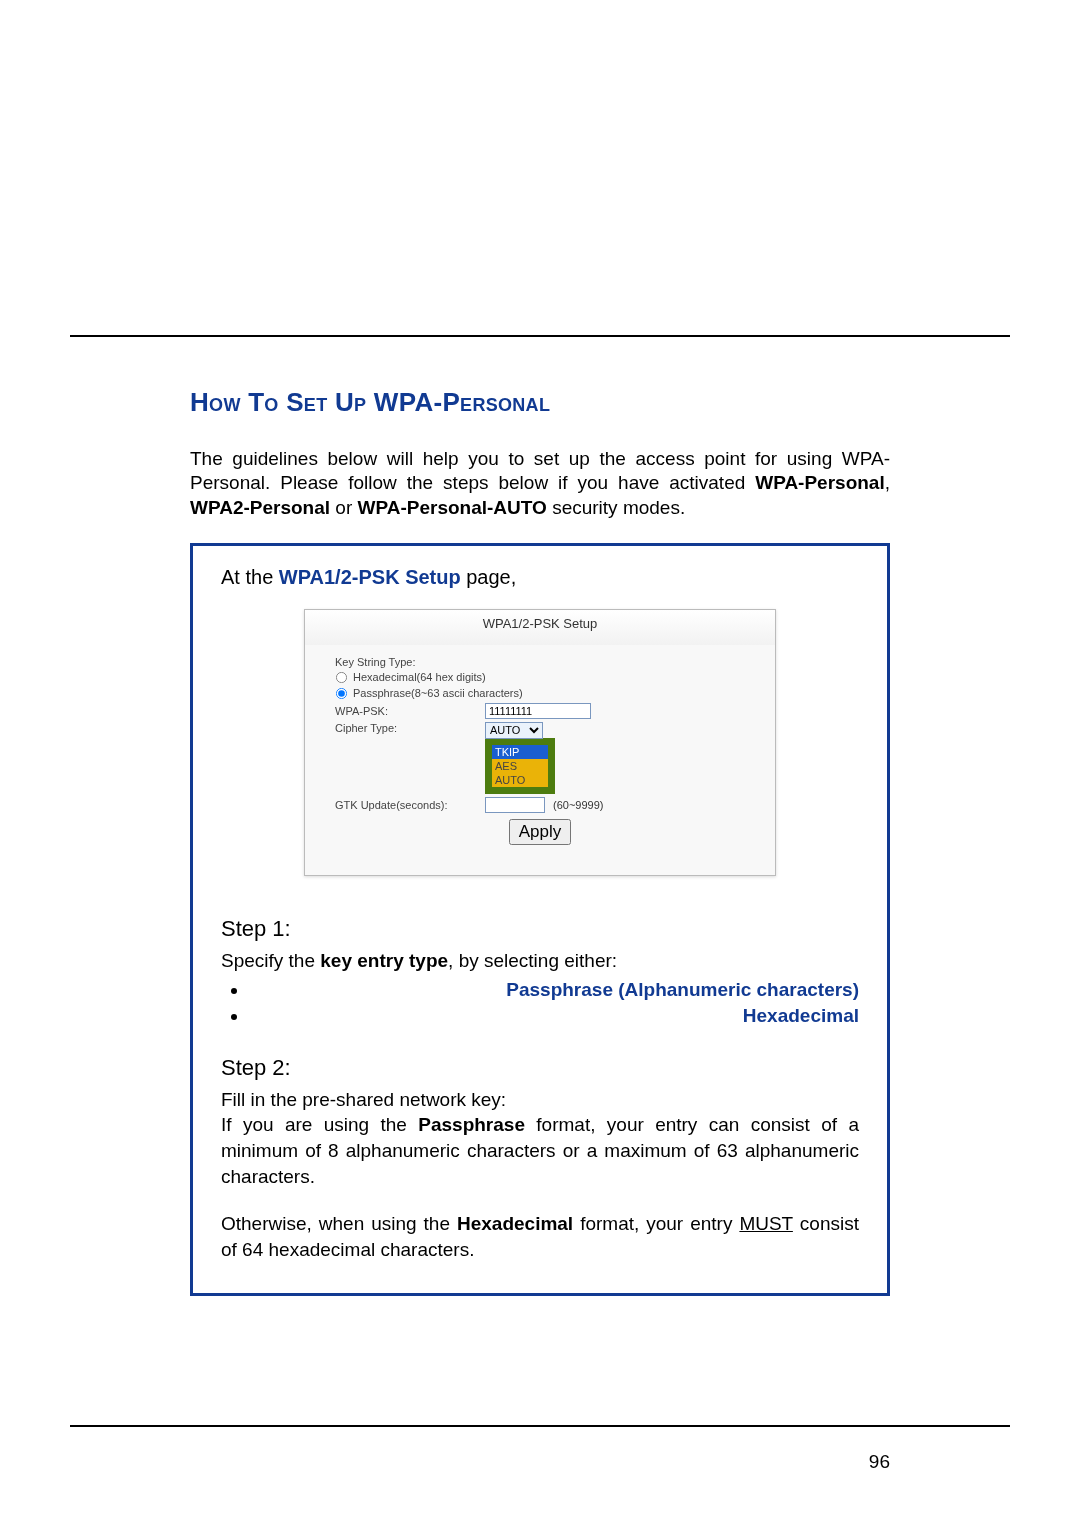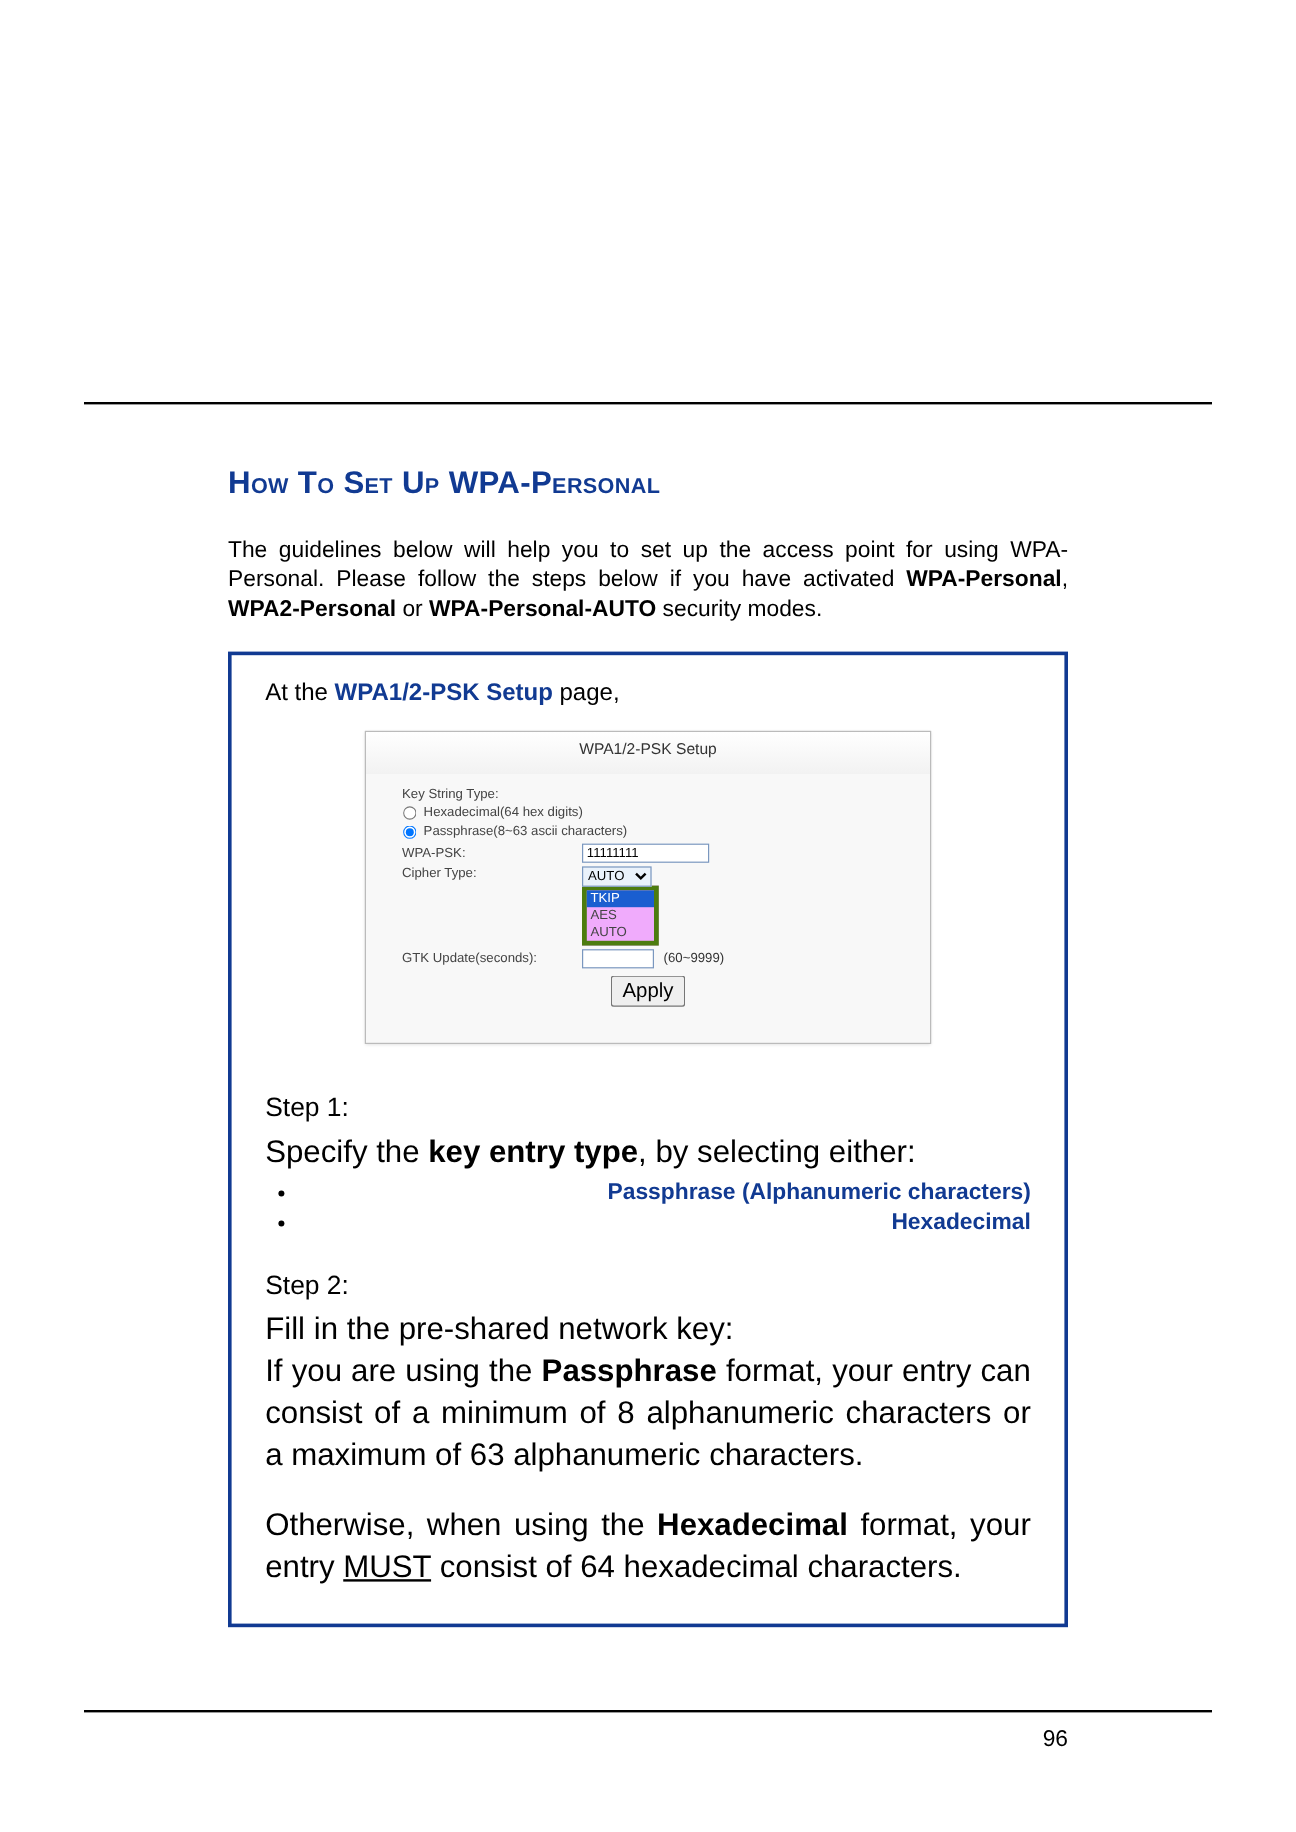--- a/index.html
+++ b/index.html
@@ -90,22 +90,22 @@
     border: 1px solid #7a97bf;
     background: #eaf2fb;
     height: 17px;
   }
   .dropdown-open {
     display: inline-block;
     vertical-align: top;
   }
   .dropdown-open select { width: 58px; }
   .dropdown-options {
-    border: 4px solid #4d7c0f;
-    background: #f0abfc;
+    border: 7px solid #4d7c0f;
+    background: #eab308;
     font-size: 11px;
     width: 56px;
     margin-top: -1px;
   }
   .dropdown-options div { padding: 0 3px; line-height: 14px; }
   .dropdown-options .sel { background: #1a5ed0; color: #fff; }
   .setup-body .range { font-size: 11px; margin-left: 8px; color:#333; }
   .apply-btn {
     display: block;
     margin: 6px auto 4px auto;
@@ -114,21 +114,21 @@
     font-family: Arial, sans-serif;
   }
   .radio-row { display:flex; align-items:center; gap:5px; }
   .radio-row input { transform: scale(.85); margin:0; }
 
   .step-head {
     font-size: 22px;
     margin: 8px 0 6px 0;
   }
   .step-text {
-    font-size: 26px;
+    font-size: 19px;
     line-height: 1.35;
     text-align: justify;
   }
   .step-text .und { text-decoration: underline; }
   ul.key-opts {
     margin: 4px 0 0 0;
     padding-left: 28px;
   }
   ul.key-opts li {
     font-size: 19px;
@@ -142,21 +142,21 @@
 
   .hr-bottom {
     position: absolute;
     left:70px; right:70px;
     bottom: 100px;
     border-top: 2px solid #000;
   }
   .page-no {
     position:absolute;
     right: 190px;
-    bottom: 66px;
+    bottom: 54px;
     font-size: 19px;
   }
 </style>
 </head>
 <body>
 
 <div class="page">
   <hr class="hr hr-top">
 
   <div class="content">

